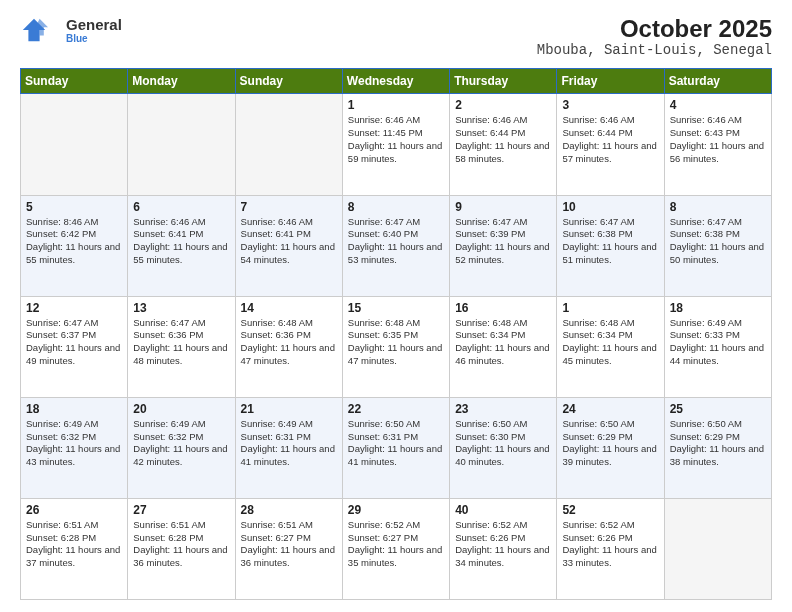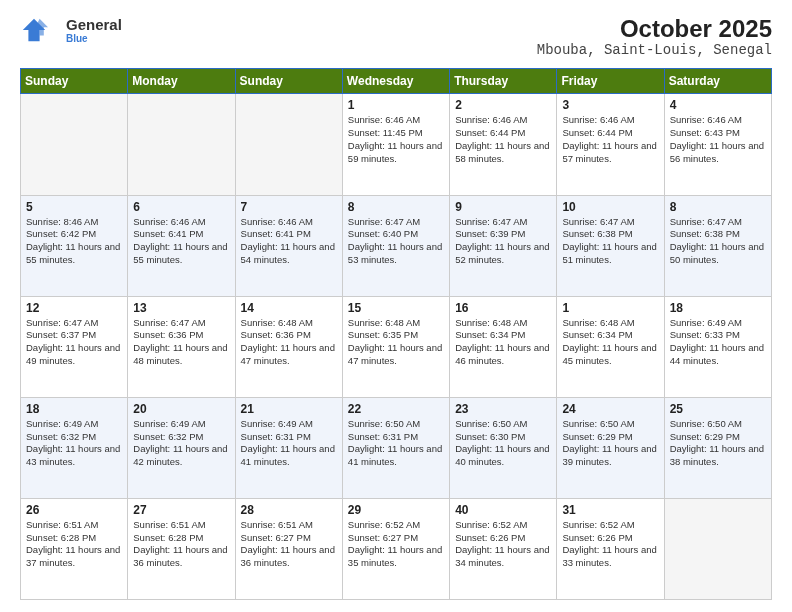--- a/index.html
+++ b/index.html
@@ -325,21 +325,21 @@
 Sunset: 6:27 PM
 Daylight: 11 hours and 35 minutes.</div>
           </td>
           <td>
             <div class="day-number">40</div>
             <div class="day-info">Sunrise: 6:52 AM
 Sunset: 6:26 PM
 Daylight: 11 hours and 34 minutes.</div>
           </td>
           <td>
-            <div class="day-number">31</div>
+            <div class="day-number">52</div>
             <div class="day-info">Sunrise: 6:52 AM
 Sunset: 6:26 PM
 Daylight: 11 hours and 33 minutes.</div>
           </td>
           <td class="empty"></td>
         </tr>
       </tbody>
   </table>
 </div>
 

